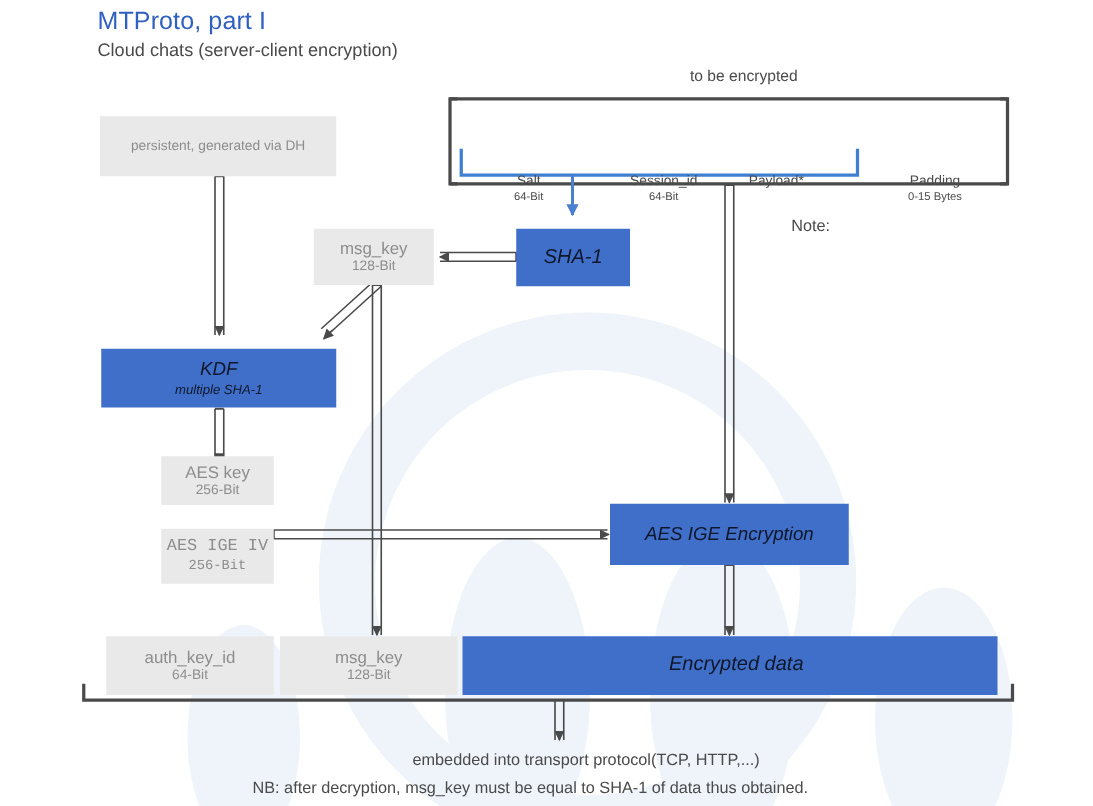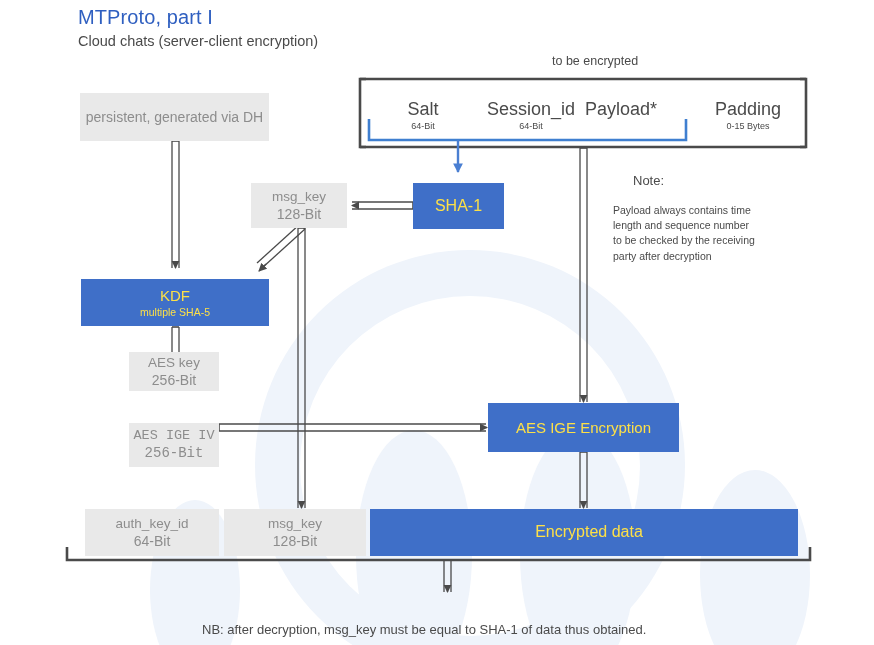--- a/index.html
+++ b/index.html
@@ -51,35 +51,36 @@
     align-items: center;
     justify-content: center;
     text-align: center;
     line-height: 1.18;
   }
   .gray {
     background: #e9e9e9;
     color: #8d8d8d;
   }
   .gray .l1 { font-size: 13.5px; }
-  .gray .l2 { font-size: 14px; margin-top: 1px; }
+  .gray .l2 { font-size: 11px; margin-top: 1px; }
 
   .blue {
     background: #3f6fc8;
-    color: #fde047;
+    color: #0f172a;
+    font-style: italic;
   }
   .blue .l1 { font-size: 15px; }
   .blue .l2 { font-size: 10.5px; margin-top: 1px; }
 
   .plain {
     position: absolute;
     color: #4a4a4a;
     text-align: center;
   }
-  .field-name { font-size: 18px; }
+  .field-name { font-size: 11px; margin-top: 40px; }
   .field-sub { font-size: 9px; margin-top: 1px; }
 
   .lbl {
     position: absolute;
     color: #4a4a4a;
     font-size: 12.5px;
     white-space: nowrap;
   }
   .note-title { font-size: 13px; margin-left: 20px; }
   .note-body { font-size: 10.5px; line-height: 1.45; white-space: pre-line; }
@@ -226,24 +227,24 @@
     <div class="l1">msg_key</div>
     <div class="l2">128-Bit</div>
   </div>
 
   <div class="box blue" style="left:413px; top:183px; width:91px; height:46px;">
     <div class="l1" style="font-size:16px;">SHA-1</div>
   </div>
 
   <div class="box blue" style="left:81px; top:279px; width:188px; height:47px;">
     <div class="l1">KDF</div>
-    <div class="l2">multiple SHA-5</div>
-  </div>
-
-  <div class="box gray" style="left:129px; top:352px; width:90px; height:39px;">
+    <div class="l2">multiple SHA-1</div>
+  </div>
+
+  <div class="box gray" style="left:129px; top:365px; width:90px; height:39px;">
     <div class="l1">AES key</div>
     <div class="l2">256-Bit</div>
   </div>
 
   <div class="box gray" style="left:129px; top:423px; width:90px; height:44px;font-family:Liberation Mono, monospace;">
     <div class="l1">AES IGE IV</div>
     <div class="l2">256-Bit</div>
   </div>
 
   <div class="box blue" style="left:488px; top:403px; width:191px; height:49px;">
@@ -258,20 +259,17 @@
   <div class="box gray" style="left:224px; top:509px; width:142px; height:47px;">
     <div class="l1">msg_key</div>
     <div class="l2">128-Bit</div>
   </div>
 
   <div class="box blue" style="left:370px; top:509px; width:428px; height:47px;padding-left:10px;">
     <div class="l1" style="font-size:16px;">Encrypted data</div>
   </div>
 
   <div class="lbl note-title" style="left:613px; top:173px;">Note:</div>
-  <div class="lbl note-body" style="left:613px; top:203px;">Payload always contains time
-length and sequence number
-to be checked by the receiving
-party after decryption</div>
-
+
+  <div class="lbl bottomtxt" style="left:330px; top:600px;">embedded into transport protocol(TCP, HTTP,...)</div>
   <div class="lbl bottomtxt" style="left:202px; top:622px;">NB: after decryption, msg_key must be equal to SHA-1 of data thus obtained.</div>
 
 </div>
 
 </body></html>

